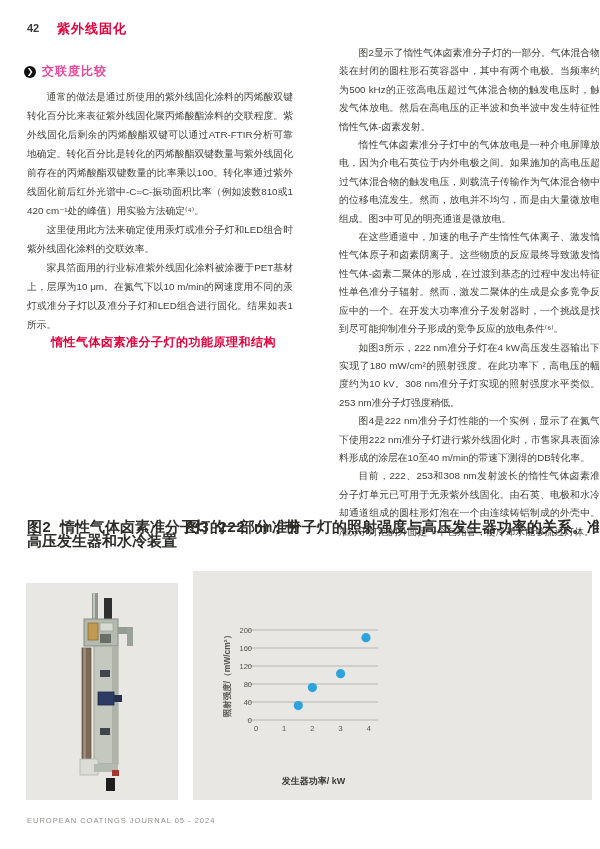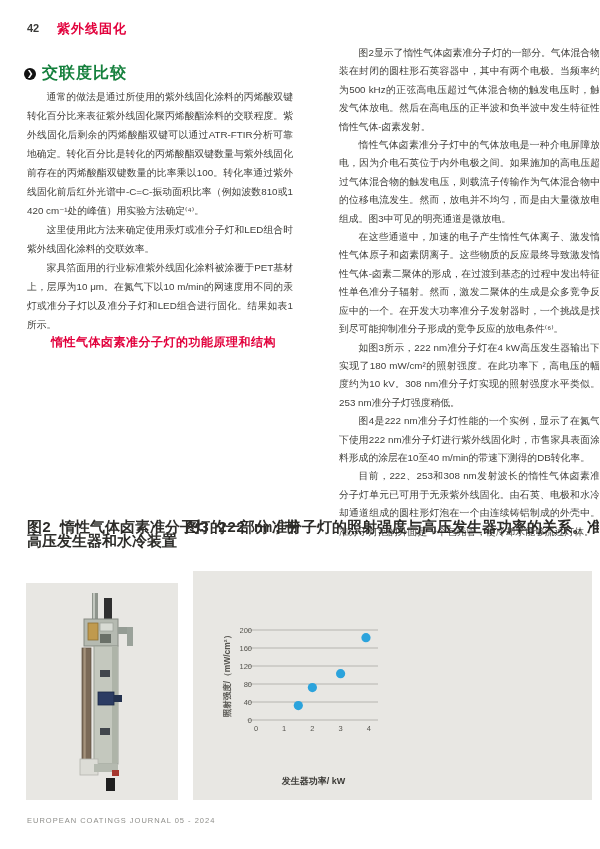--- a/index.html
+++ b/index.html
@@ -3,21 +3,21 @@
 <meta charset="utf-8">
 <style>
   html,body{margin:0;padding:0;background:#ffffff;}
   .page{position:relative;width:599px;height:849px;background:#ffffff;overflow:hidden;
         font-family:"Liberation Sans","DejaVu Sans",sans-serif;color:#3f3e3a;}
   .pagenum{position:absolute;left:27px;top:22px;font-size:11px;font-weight:bold;color:#3a3a38;}
   .title{position:absolute;left:57px;top:20px;font-size:13px;font-weight:bold;color:#e2013c;letter-spacing:1px;}
   .secthead{position:absolute;left:24px;top:63px;display:flex;align-items:center;gap:6px;}
   .bullet{width:12px;height:12px;border-radius:50%;background:#111;color:#fff;display:flex;
           align-items:center;justify-content:center;font-size:8px;line-height:1;font-weight:bold;}
-  .secthead .lbl{font-size:16px;font-weight:bold;color:#15803d;letter-spacing:1px;}
+  .secthead .lbl{font-size:12px;font-weight:bold;color:#ec4899;letter-spacing:1px;}
   .col{position:absolute;text-align:justify;font-size:9.8px;color:#3f3e3a;}
   .col p{margin:0;text-indent:2em;}
   .leftcol{left:27px;top:87px;width:266px;line-height:19px;}
   .rightcol{left:315px;top:44px;width:261px;line-height:18.4px;margin-left:24px;}
   .subhead{font-size:12px;font-weight:bold;color:#e2013c;text-indent:0;margin:8px 0 6px 0;line-height:16px;letter-spacing:0.5px;}
   .caption{position:absolute;font-size:15px;font-weight:bold;color:#2d2c29;line-height:14px;white-space:nowrap;font-family:Liberation Mono, monospace;}
   .cap2{left:27px;top:522px;}
   .cap3{left:185px;top:522px;}
   .panel{position:absolute;background:#e8e7e3;}
   .panel-left{left:26px;top:583px;width:152px;height:217px;}

